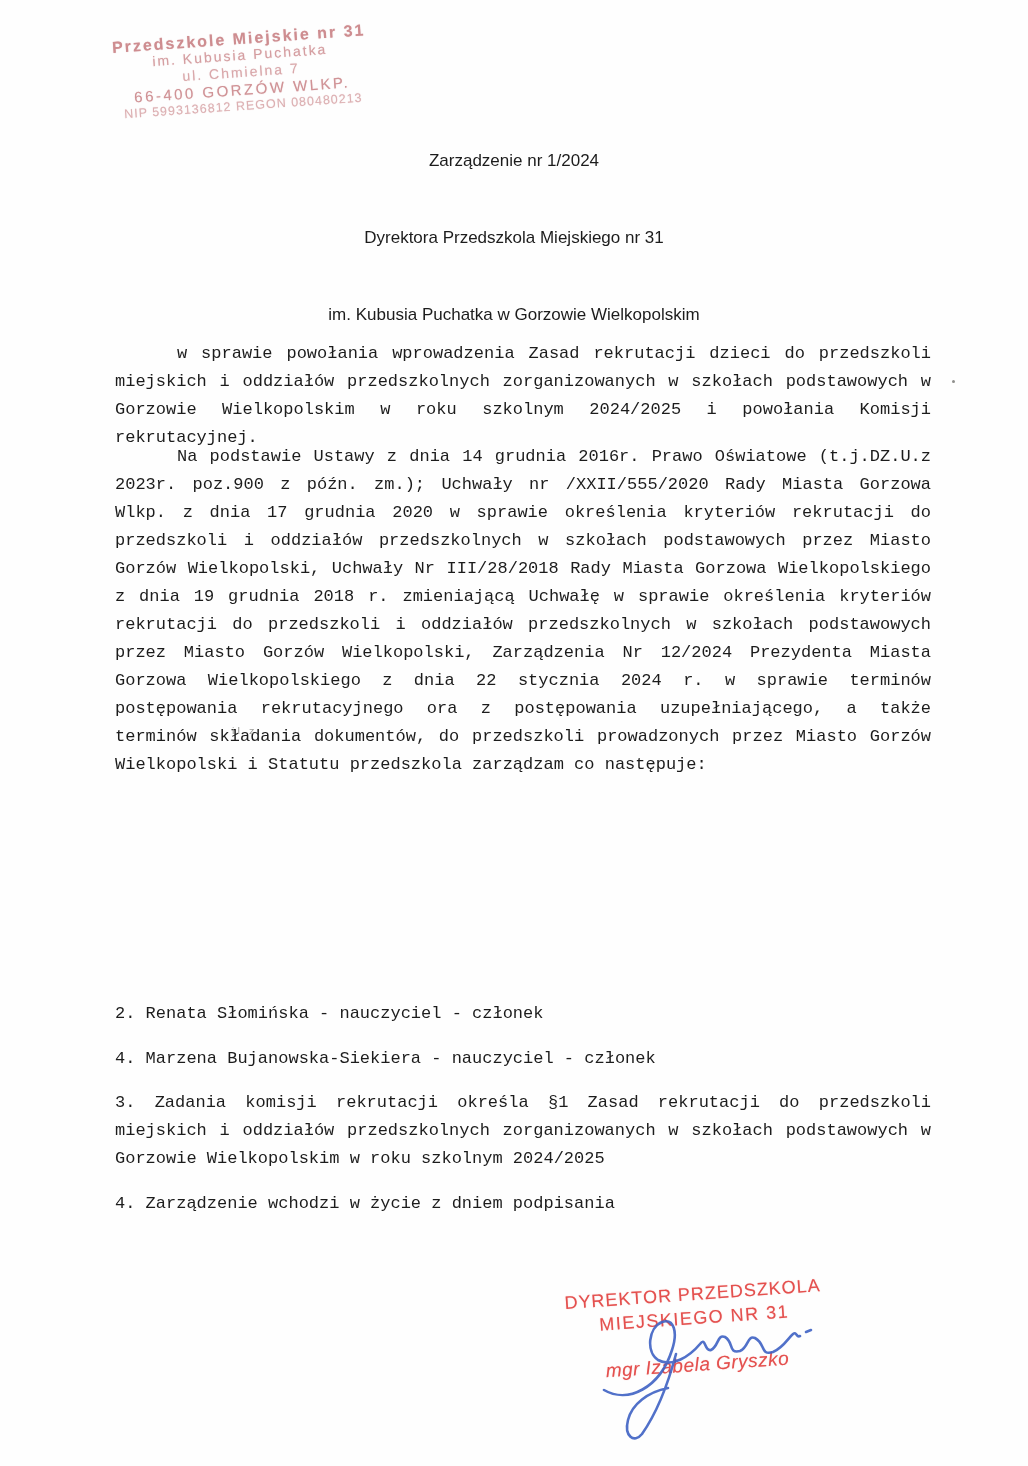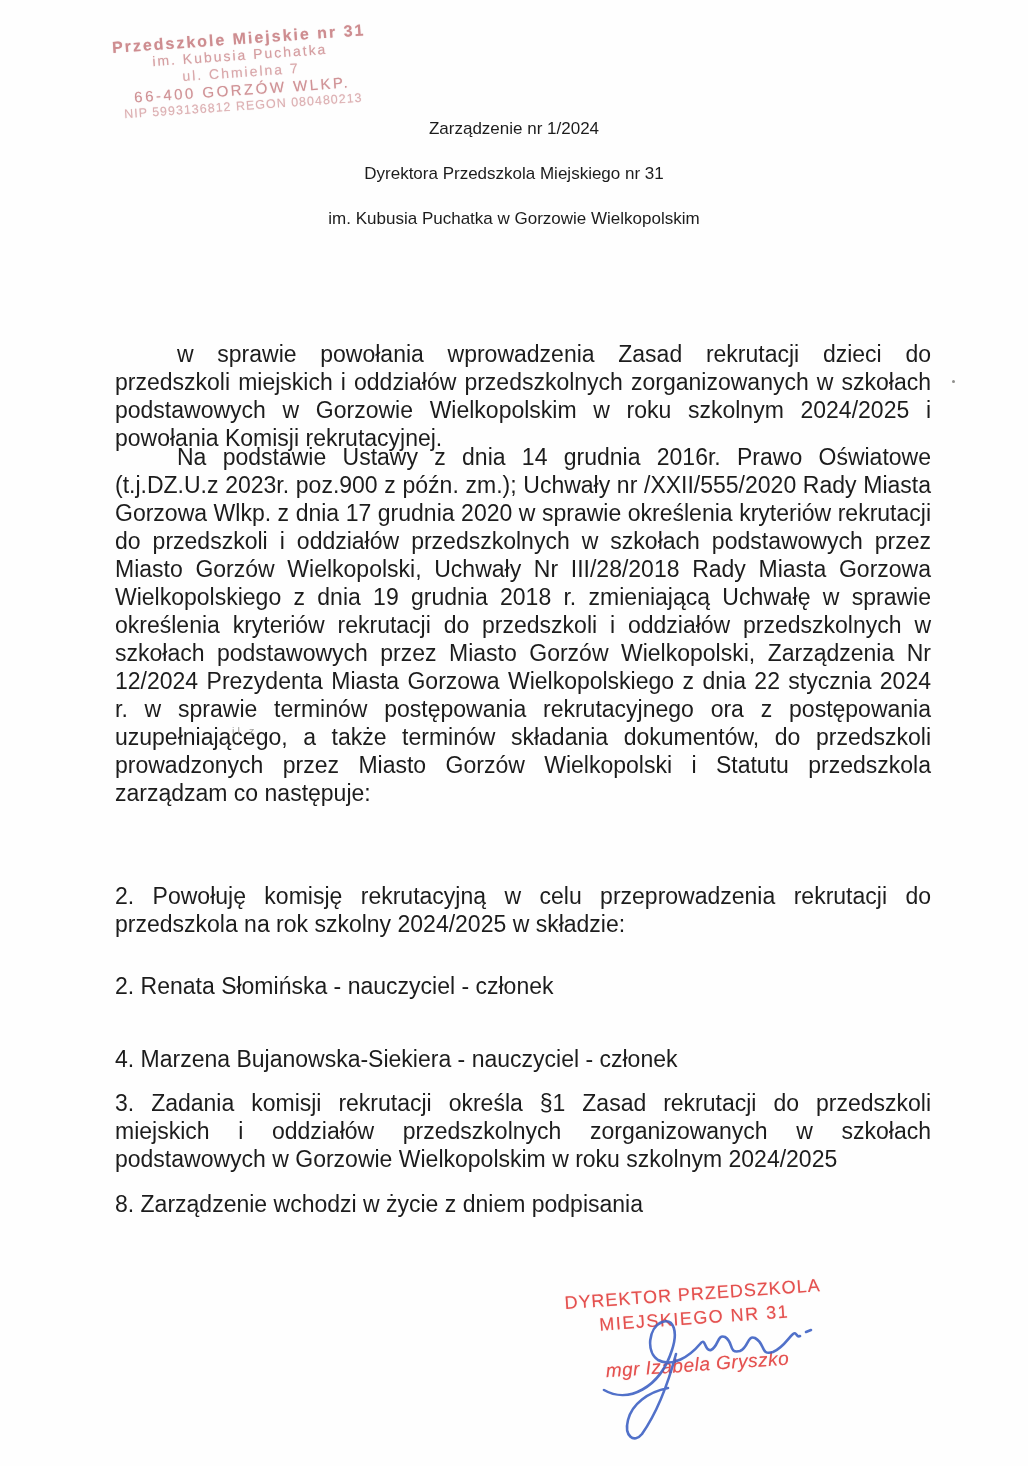--- a/index.html
+++ b/index.html
@@ -26,25 +26,25 @@
   .stamp-top .l1{font-size:16px;letter-spacing:2px;font-weight:bold;opacity:.95;}
   .stamp-top .l2{font-size:14px;letter-spacing:2px;opacity:.8;}
   .stamp-top .l3{font-size:14px;letter-spacing:2px;opacity:.72;}
   .stamp-top .l4{font-size:15px;letter-spacing:2.5px;opacity:.9;}
   .stamp-top .l5{font-size:12.5px;letter-spacing:1px;opacity:.65;}
   
   .heading{
     position:absolute;left:0;top:118px;width:1028px;
     text-align:center;font-size:17px;
   }
-  .heading div{height:45px;line-height:22px;}
+  .heading div{height:45px;line-height:22px;margin-top:32px;}
   
   .block{
     position:absolute;left:115px;width:816px;
-    font-size:23px;line-height:28px;
+    font-size:17px;line-height:28px;font-family:Liberation Mono, monospace;
   }
   .just{text-align:justify;}
   .indent{text-indent:62px;}
   .artifact{
     position:absolute;left:232px;top:724px;
     font-size:11px;color:#9a9a96;letter-spacing:3px;
     transform:scaleY(.9);
   }
   .dot-artifact{
     position:absolute;left:952px;top:380px;width:3px;height:3px;
@@ -90,27 +90,26 @@
     <div>im. Kubusia Puchatka w Gorzowie Wielkopolskim</div>
   </div>
 
   <div class="block just indent" style="top:340px">w sprawie powołania wprowadzenia Zasad rekrutacji dzieci do przedszkoli miejskich i oddziałów przedszkolnych zorganizowanych w szkołach podstawowych w Gorzowie Wielkopolskim w roku szkolnym 2024/2025 i powołania Komisji rekrutacyjnej.</div>
 
   <div class="block just indent" style="top:443px">Na podstawie Ustawy z dnia 14 grudnia 2016r. Prawo Oświatowe (t.j.DZ.U.z 2023r. poz.900 z późn. zm.); Uchwały nr /XXII/555/2020 Rady Miasta Gorzowa Wlkp. z dnia 17 grudnia 2020 w sprawie określenia kryteriów rekrutacji do przedszkoli i oddziałów przedszkolnych w szkołach podstawowych przez Miasto Gorzów Wielkopolski, Uchwały Nr  III/28/2018  Rady Miasta Gorzowa Wielkopolskiego z dnia 19 grudnia 2018 r. zmieniającą Uchwałę w sprawie określenia kryteriów rekrutacji do przedszkoli i oddziałów przedszkolnych w szkołach podstawowych przez Miasto Gorzów Wielkopolski, Zarządzenia Nr 12/2024 Prezydenta Miasta Gorzowa Wielkopolskiego z dnia 22 stycznia 2024 r. w sprawie terminów postępowania rekrutacyjnego ora z postępowania uzupełniającego, a także terminów składania dokumentów, do przedszkoli prowadzonych przez Miasto Gorzów Wielkopolski i Statutu przedszkola zarządzam co następuje:</div>
 
   <div class="artifact">il z</div>
   <div class="dot-artifact"></div>
 
-  <div class="block just" style="top:882px">2. Powołuję komisję rekrutacyjną w celu przeprowadzenia rekrutacji do przedszkola na rok szkolny 2024/2025 w składzie:</div>
 
-  <div class="block" style="top:972px">2. Renata Słomińska - nauczyciel - członek</div>
+  <div class="block" style="top:1000px">2. Renata Słomińska - nauczyciel - członek</div>
   <div class="block" style="top:1045px">4. Marzena Bujanowska-Siekiera - nauczyciel - członek</div>
 
   <div class="block just" style="top:1089px">3. Zadania komisji rekrutacji określa §1 Zasad rekrutacji do przedszkoli miejskich i oddziałów przedszkolnych zorganizowanych w szkołach podstawowych w Gorzowie Wielkopolskim w roku szkolnym 2024/2025</div>
-  <div class="block" style="top:1190px">8. Zarządzenie wchodzi w życie z dniem podpisania</div>
+  <div class="block" style="top:1190px">4. Zarządzenie wchodzi w życie z dniem podpisania</div>
 
   <div class="stamp-bottom">
     <div class="s1">DYREKTOR PRZEDSZKOLA</div>
     <div class="s2">MIEJSKIEGO NR 31</div>
     <div class="s3">mgr Izabela Gryszko</div>
   </div>
 
   <div class="signature">
     <svg viewBox="0 0 250 150">
       <g fill="none" stroke="#3f62c4" stroke-width="2.6" stroke-linecap="round" opacity="0.9">

